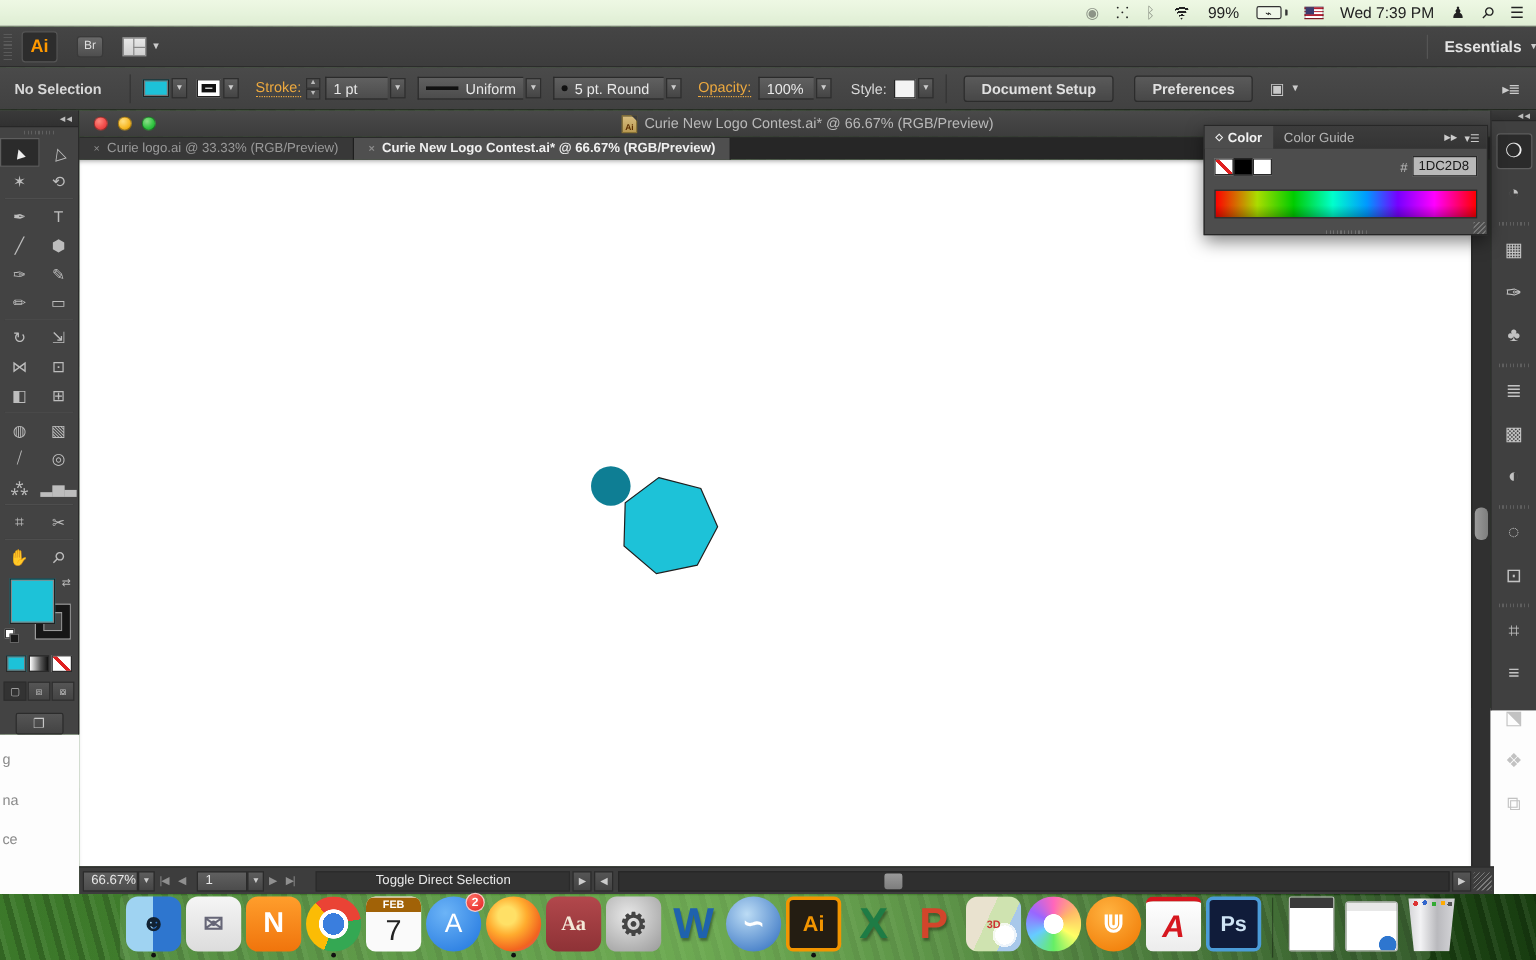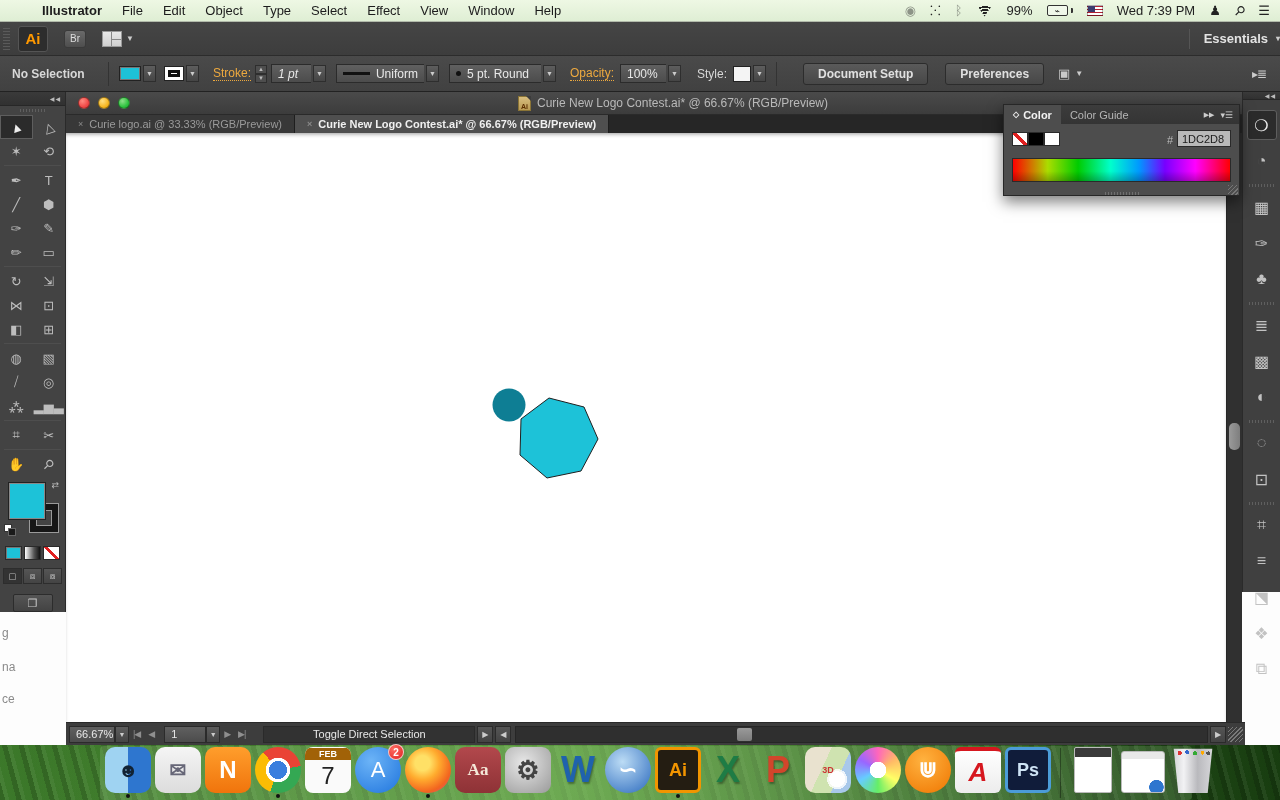--- a/index.html
+++ b/index.html
@@ -261,32 +261,20 @@
   .cursor-tilt { display:inline-block; transform:rotate(-18deg); }
 </style>
 </head>
 <body>
 
 <div class="screen">
   <div class="wallpaper"></div>
 
   <div class="menubar">
     <span class="apple"></span>
-    <span id="menu-items" style="display:flex;">
-        <span class="menu-item app-name">Illustrator</span>
-        <span class="menu-item">File</span>
-        <span class="menu-item">Edit</span>
-        <span class="menu-item">Object</span>
-        <span class="menu-item">Type</span>
-        <span class="menu-item">Select</span>
-        <span class="menu-item">Effect</span>
-        <span class="menu-item">View</span>
-        <span class="menu-item">Window</span>
-        <span class="menu-item">Help</span>
-      </span>
     <span class="menubar-right">
       <span class="st-ic dim">◉</span>
       <span class="st-ic">⁙</span>
       <span class="st-ic dim">ᛒ</span>
       <span class="wifi"></span>
       <span class="st-ic">99%</span>
       <span class="battery">
           <span class="batt-body">⌁</span>
           <span class="batt-nub"></span>
         </span>
@@ -322,21 +310,21 @@
     <span class="swatch-btn" style="margin-left:8px;">
       <span class="stroke-swatch"></span>
       <span class="mini-dd">▼</span>
     </span>
     <span class="link-label">Stroke:</span>
     <span class="stepper">
         <span>▲</span>
         <span>▼</span>
       </span>
     <span class="combo" style="margin-left:2px;">
-      <span class="field" style="width:40px;font-style:italic;">1 pt</span>
+      <span class="field" style="width:52px;">1 pt</span>
       <span class="mini-dd">▼</span>
     </span>
     <span class="combo">
       <span class="field" style="width:88px;">
         <span class="line-prev"></span>
         <span>Uniform</span>
       </span>
       <span class="mini-dd">▼</span>
     </span>
     <span class="combo">
@@ -350,21 +338,21 @@
     <span class="combo" style="margin-left:2px;">
       <span class="field" style="width:46px;">100%</span>
       <span class="mini-dd">▼</span>
     </span>
     <span style="margin-left:16px;">Style:</span>
     <span class="combo" style="margin-left:6px;">
       <span class="style-swatch"></span>
       <span class="mini-dd">▼</span>
     </span>
     <span class="cb-sep"></span>
-    <span class="bar-btn" style="margin-left:16px;">Document Setup</span>
+    <span class="bar-btn" style="margin-left:4px;">Document Setup</span>
     <span class="bar-btn">Preferences</span>
     <span class="sel-similar">
       <span>▣</span>
       <span class="dd-arrow">▼</span>
     </span>
     <span class="panel-flyout">▸≣</span>
   </div>
 
   <div class="main">
 

